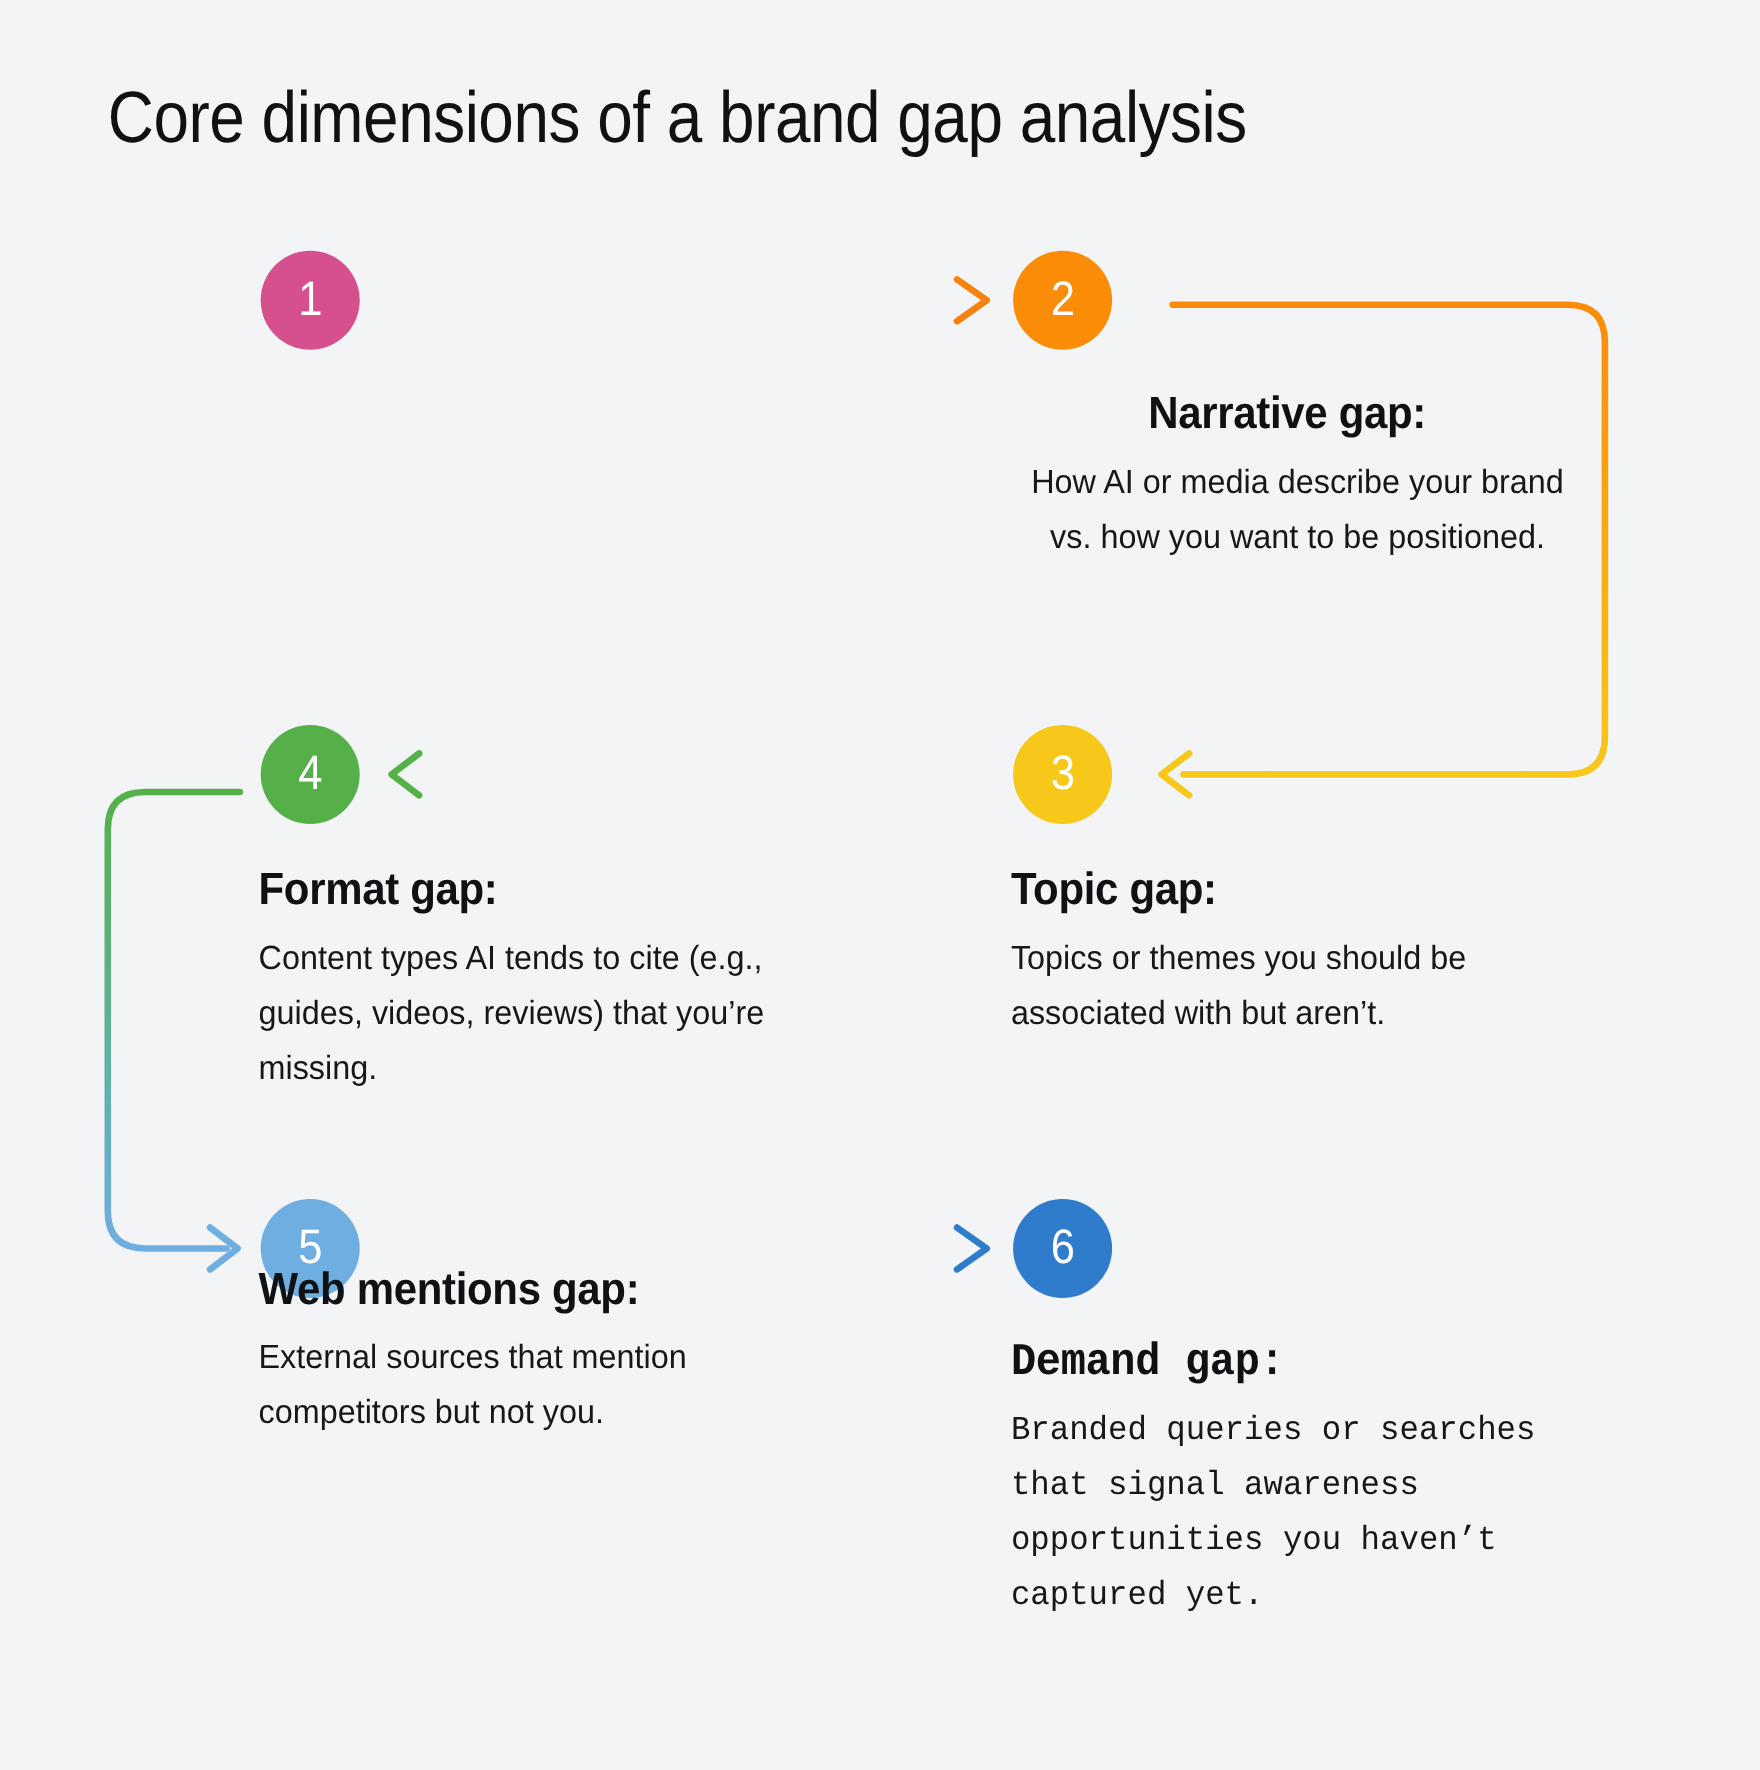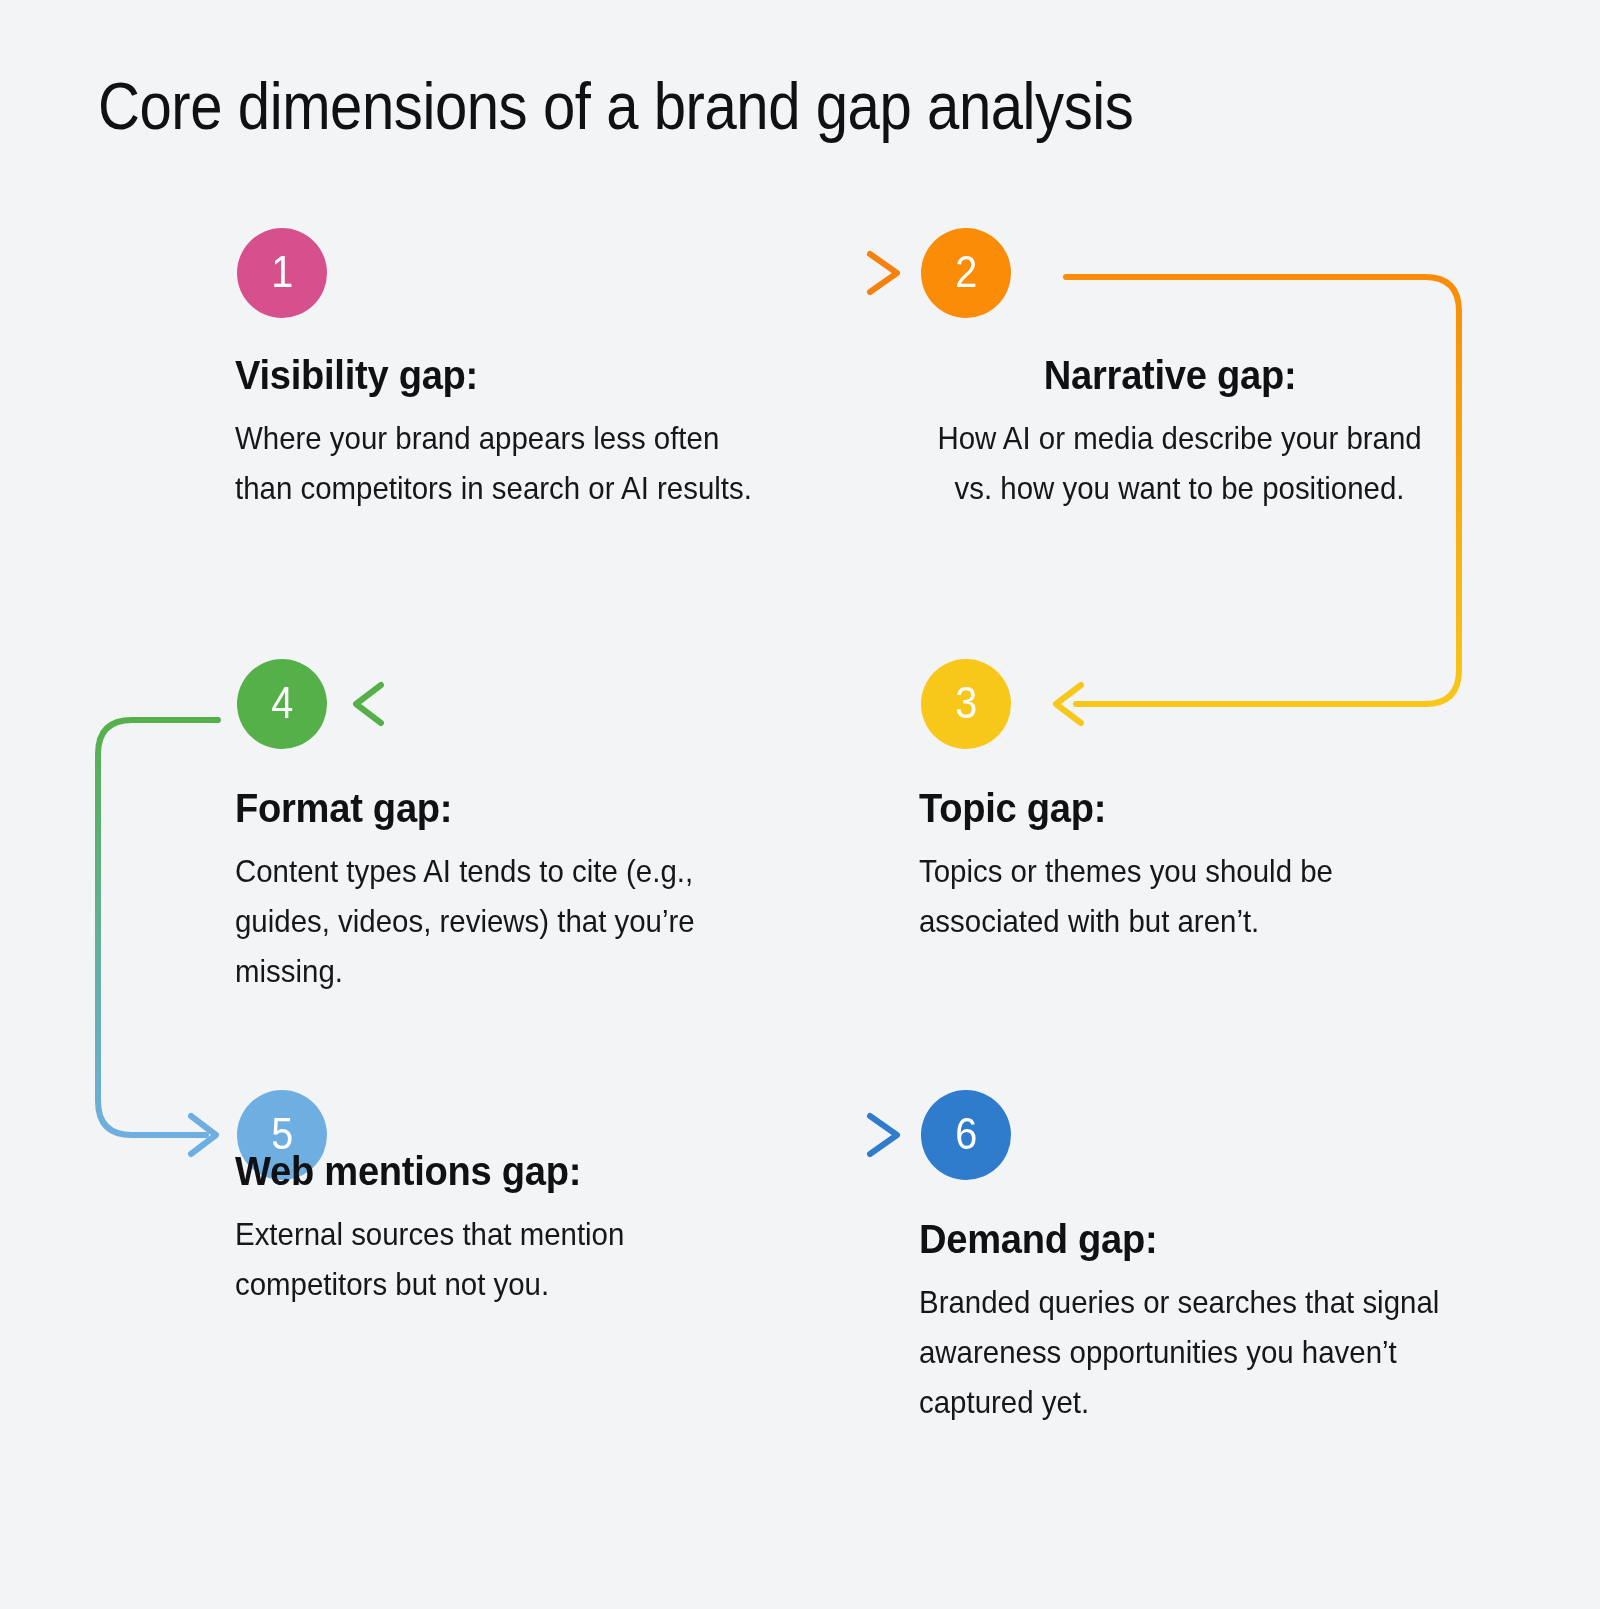--- a/index.html
+++ b/index.html
@@ -149,24 +149,20 @@
   <div class="node" style="left:237px; top:659px; background:#56b04a;">
     <span class="num">4</span>
   </div>
   <div class="node" style="left:237px; top:1090px; background:#6faee0;">
     <span class="num">5</span>
   </div>
   <div class="node" style="left:921px; top:1090px; background:#2e7ccb;">
     <span class="num">6</span>
   </div>
 
-  <div class="block" style="left:235px; top:352px;">
-    <h2>Visibility gap:</h2>
-    <p>Where your brand appears less often than competitors in search or AI results.</p>
-  </div>
 
   <div class="block" style="left:919px; top:352px;text-align:center;">
     <h2>Narrative gap:</h2>
     <p>How AI or media describe your brand vs. how you want to be positioned.</p>
   </div>
 
   <div class="block" style="left:919px; top:785px;">
     <h2>Topic gap:</h2>
     <p>Topics or themes you should be associated with but aren’t.</p>
   </div>
@@ -174,18 +170,18 @@
   <div class="block" style="left:235px; top:785px;">
     <h2>Format gap:</h2>
     <p>Content types AI tends to cite (e.g., guides, videos, reviews) that you’re missing.</p>
   </div>
 
   <div class="block" style="left:235px; top:1148px;">
     <h2>Web mentions gap:</h2>
     <p>External sources that mention competitors but not you.</p>
   </div>
 
-  <div class="block" style="left:919px; top:1216px;">
+  <div class="block" style="left:919px; top:1216px;font-family:Liberation Mono, monospace;">
     <h2>Demand gap:</h2>
     <p>Branded queries or searches that signal awareness opportunities you haven’t captured yet.</p>
   </div>
 
 </div>
 
 </body></html>

